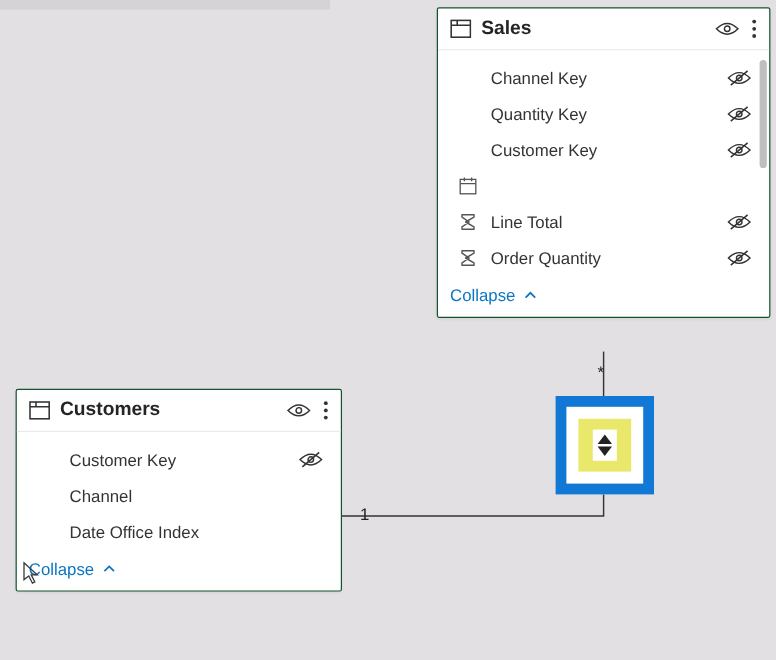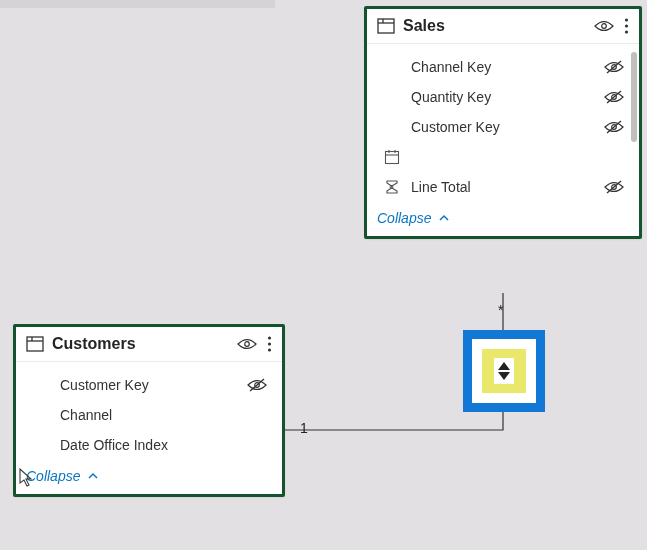--- a/index.html
+++ b/index.html
@@ -18,21 +18,21 @@
   .top-shadow {
     position: absolute;
     left: 0; top: 0;
     width: 275px; height: 8px;
     background: #d6d3d6;
   }
 
   .card {
     position: absolute;
     background: #ffffff;
-    border: 3px solid #14532d;
+    border: 1px solid #14532d;
     border-radius: 2px;
     box-shadow: 0 1px 2px rgba(0,0,0,0.05);
   }
   .card-header {
     display: flex;
     align-items: center;
     padding: 8px 10px 8px 10px;
     border-bottom: 1px solid #eaeaea;
   }
   .card-header .title {
@@ -80,21 +80,20 @@
     color: #3a3a3a;
   }
   .collapse-link {
     display: flex;
     align-items: center;
     gap: 7px;
     padding: 4px 10px 10px 10px;
     color: #0b77c2;
     font-size: 14px;
     cursor: pointer;
-    font-style: italic;
   }
 
   
   #sales-card {
     left: 364px; top: 6px;
     width: 278px;
   }
   #sales-card .field-scroll {
     position: relative;
   }
@@ -277,20 +276,35 @@
           </span>
           <span class="field-label">Line Total</span>
           <span class="vis-slot">
             <svg width="20" height="14" viewBox="0 0 20 14">
               <path d="M1 7 Q10 -2 19 7 Q10 16 1 7 Z" fill="none" stroke="#333" stroke-width="1.2"></path>
               <circle cx="10" cy="7" r="2.3" fill="none" stroke="#333" stroke-width="1.2"></circle>
               <line x1="3" y1="13" x2="17" y2="1" stroke="#333" stroke-width="1.3"></line>
             </svg>
           </span>
         </div>
+        <div class="field-row">
+          <span class="icon-slot">
+            <svg width="16" height="16" viewBox="0 0 16 16">
+              <path d="M3 2 L13 2 L13 4 L6 8 L13 12 L13 14 L3 14 L3 12 L9 8 L3 4 Z" fill="none" stroke="#555" stroke-width="1.2" stroke-linejoin="round"></path>
+            </svg>
+          </span>
+          <span class="field-label">Order Quantity</span>
+          <span class="vis-slot">
+            <svg width="20" height="14" viewBox="0 0 20 14">
+              <path d="M1 7 Q10 -2 19 7 Q10 16 1 7 Z" fill="none" stroke="#333" stroke-width="1.2"></path>
+              <circle cx="10" cy="7" r="2.3" fill="none" stroke="#333" stroke-width="1.2"></circle>
+              <line x1="3" y1="13" x2="17" y2="1" stroke="#333" stroke-width="1.3"></line>
+            </svg>
+          </span>
+        </div>
       </div>
     <div class="sales-scrollbar"></div>
   </div>
   <div class="collapse-link">
     <span>Collapse</span>
     <svg width="12" height="12" viewBox="0 0 12 12">
         <path d="M2 8 L6 4 L10 8" fill="none" stroke="#0b77c2" stroke-width="1.5"></path>
       </svg>
   </div>
 </div>

